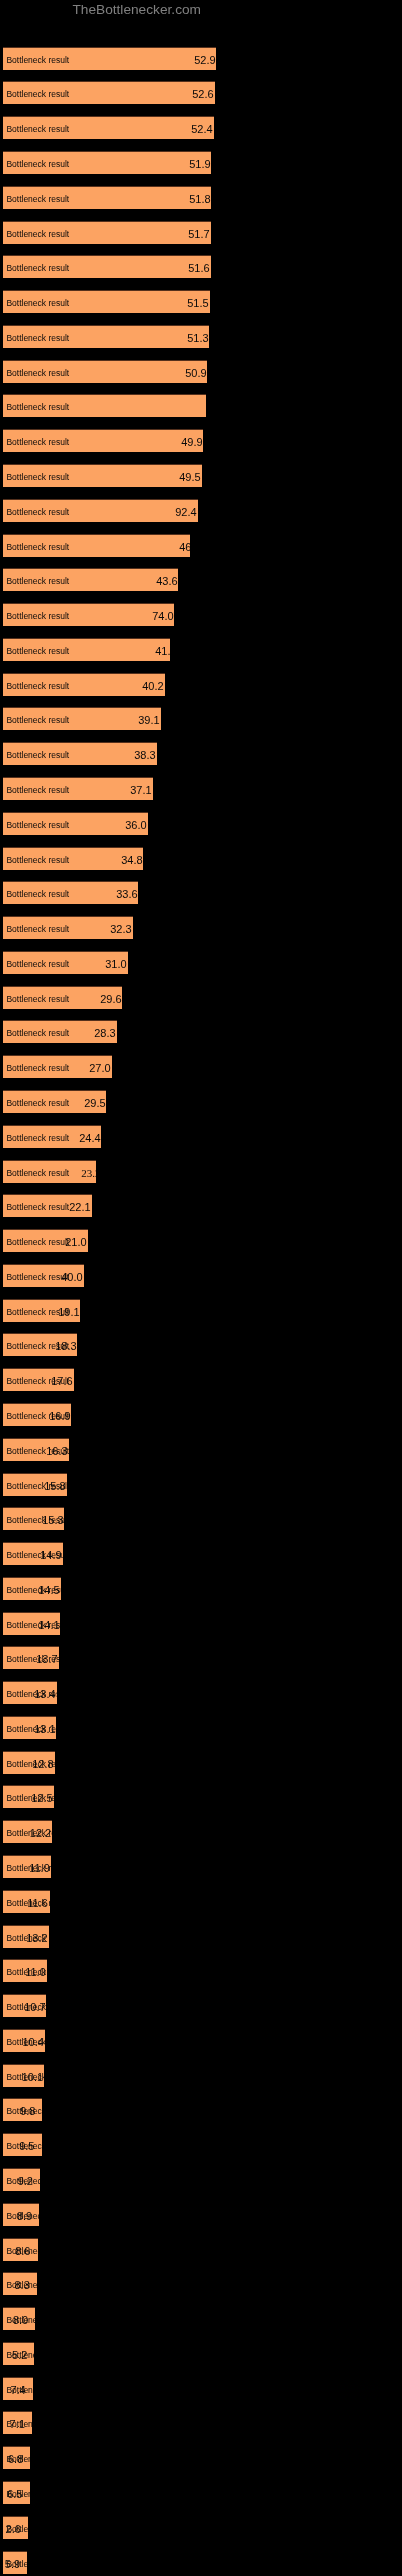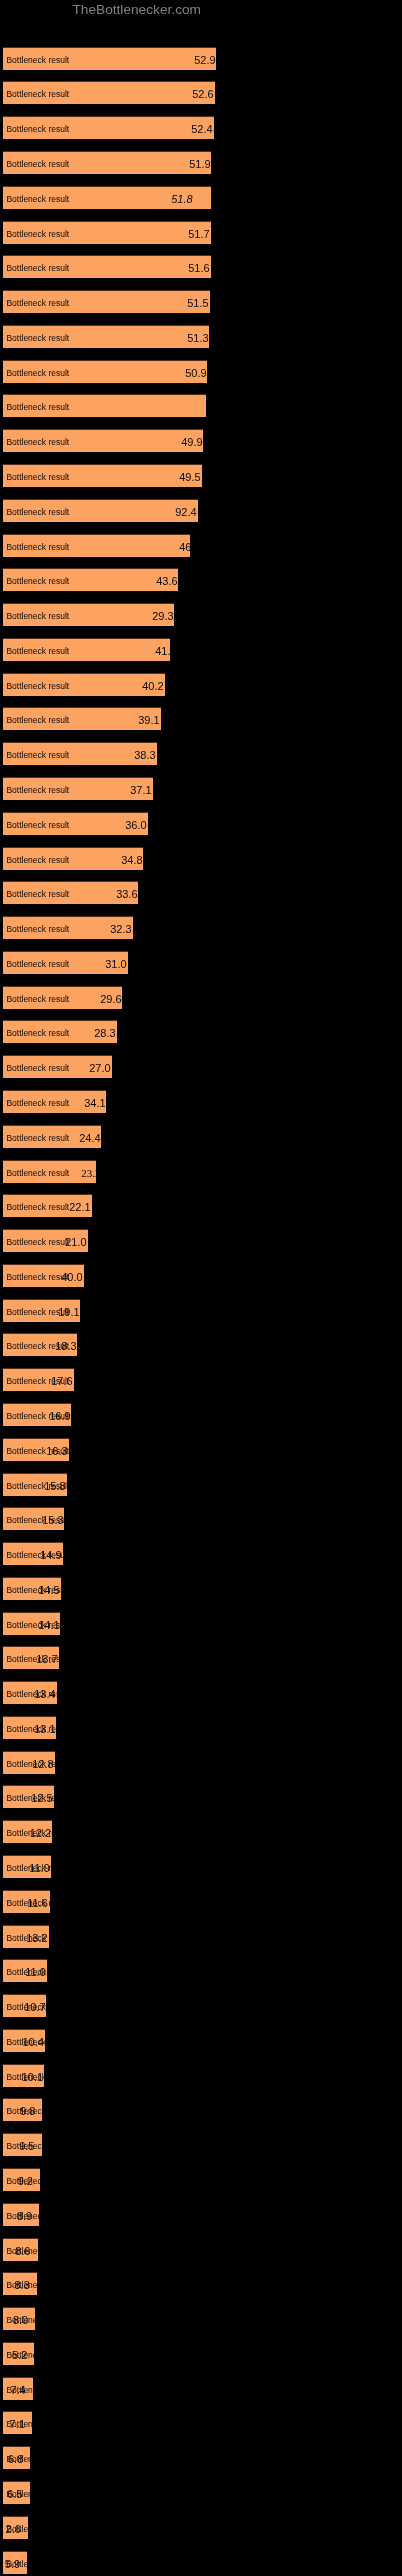--- a/index.html
+++ b/index.html
@@ -85,21 +85,21 @@
       </div>
       <div class="bar-row" style="top: 151px; width: 403px;">
         <div class="bar" style="width: 208px; left: 3.2px;">
           <span class="bar-label">Bottleneck result</span>
           <span class="bar-value" style="right: auto; left: 186px;">51.9</span>
         </div>
       </div>
       <div class="bar-row" style="top: 186px; width: 403px;">
         <div class="bar" style="width: 208px; left: 3.2px;">
           <span class="bar-label">Bottleneck result</span>
-          <span class="bar-value" style="right: auto; left: 168px; font-style: italic;">51.8</span>
+          <span class="bar-value" style="right: auto; left: 186px;">51.8</span>
         </div>
       </div>
       <div class="bar-row" style="top: 221px; width: 403px;">
         <div class="bar" style="width: 208px; left: 3.2px;">
           <span class="bar-label">Bottleneck result</span>
           <span class="bar-value" style="right: auto; left: 185px;">51.7</span>
         </div>
       </div>
       <div class="bar-row" style="top: 255px; width: 403px;">
         <div class="bar" style="width: 208px; left: 3.2px;">
@@ -157,21 +157,21 @@
       </div>
       <div class="bar-row" style="top: 568px; width: 403px;">
         <div class="bar" style="width: 175px; left: 3.2px;">
           <span class="bar-label">Bottleneck result</span>
           <span class="bar-value" style="right: auto; left: 153px;">43.6</span>
         </div>
       </div>
       <div class="bar-row" style="top: 603px; width: 403px;">
         <div class="bar" style="width: 171px; left: 3.2px;">
           <span class="bar-label">Bottleneck result</span>
-          <span class="bar-value" style="right: auto; left: 149px;">29.3</span>
+          <span class="bar-value" style="right: auto; left: 149px;">74.0</span>
         </div>
       </div>
       <div class="bar-row" style="top: 638px; width: 403px;">
         <div class="bar" style="width: 167px; left: 3.2px;">
           <span class="bar-label">Bottleneck result</span>
           <span class="bar-value" style="right: auto; left: 144px; margin-left: 8px;">41.5</span>
         </div>
       </div>
       <div class="bar-row" style="top: 673px; width: 403px;">
         <div class="bar" style="width: 162px; left: 3.2px;">
@@ -241,21 +241,21 @@
       </div>
       <div class="bar-row" style="top: 1055px; width: 403px;">
         <div class="bar" style="width: 109px; left: 3.2px;">
           <span class="bar-label">Bottleneck result</span>
           <span class="bar-value" style="right: auto; left: 86px;">27.0</span>
         </div>
       </div>
       <div class="bar-row" style="top: 1090px; width: 403px;">
         <div class="bar" style="width: 103px; left: 3.2px;">
           <span class="bar-label">Bottleneck result</span>
-          <span class="bar-value" style="right: auto; left: 81px;">34.1</span>
+          <span class="bar-value" style="right: auto; left: 81px;">29.5</span>
         </div>
       </div>
       <div class="bar-row" style="top: 1125px; width: 403px;">
         <div class="bar" style="width: 98px; left: 3.2px;">
           <span class="bar-label">Bottleneck result</span>
           <span class="bar-value" style="right: auto; left: 76px;">24.4</span>
         </div>
       </div>
       <div class="bar-row" style="top: 1160px; width: 403px;">
         <div class="bar" style="width: 93px; left: 3.2px;">

